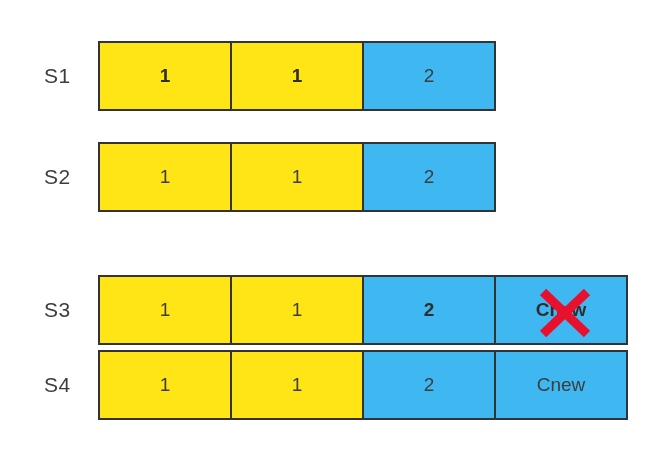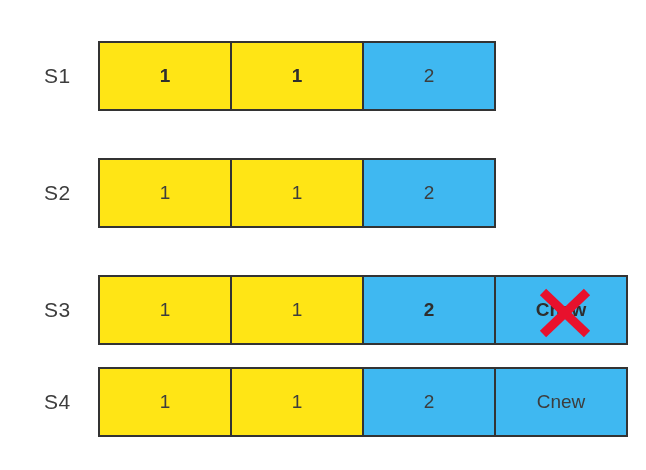--- a/index.html
+++ b/index.html
@@ -74,21 +74,21 @@
         </div>
       <div class="cell yellow bold">
           <span>1</span>
         </div>
       <div class="cell blue">
           <span>2</span>
         </div>
     </div>
   </div>
 
-  <div class="row" style="top:158px">
+  <div class="row" style="top:142px">
     <span class="row-label">S2</span>
     <div class="cells">
       <div class="cell yellow">
           <span>1</span>
         </div>
       <div class="cell yellow">
           <span>1</span>
         </div>
       <div class="cell blue">
           <span>2</span>
@@ -111,21 +111,21 @@
       <div class="cell blue bold">
         <span>Cnew</span>
         <svg class="cross" width="54" height="50" viewBox="0 0 54 50">
           <line x1="5" y1="4" x2="49" y2="46" style="stroke:var(--cross-red,#e8112d)" stroke-width="9"></line>
           <line x1="49" y1="4" x2="5" y2="46" style="stroke:var(--cross-red,#e8112d)" stroke-width="9"></line>
         </svg>
       </div>
     </div>
   </div>
 
-  <div class="row" style="top:367px">
+  <div class="row" style="top:350px">
     <span class="row-label">S4</span>
     <div class="cells">
       <div class="cell yellow">
           <span>1</span>
         </div>
       <div class="cell yellow">
           <span>1</span>
         </div>
       <div class="cell blue">
           <span>2</span>

